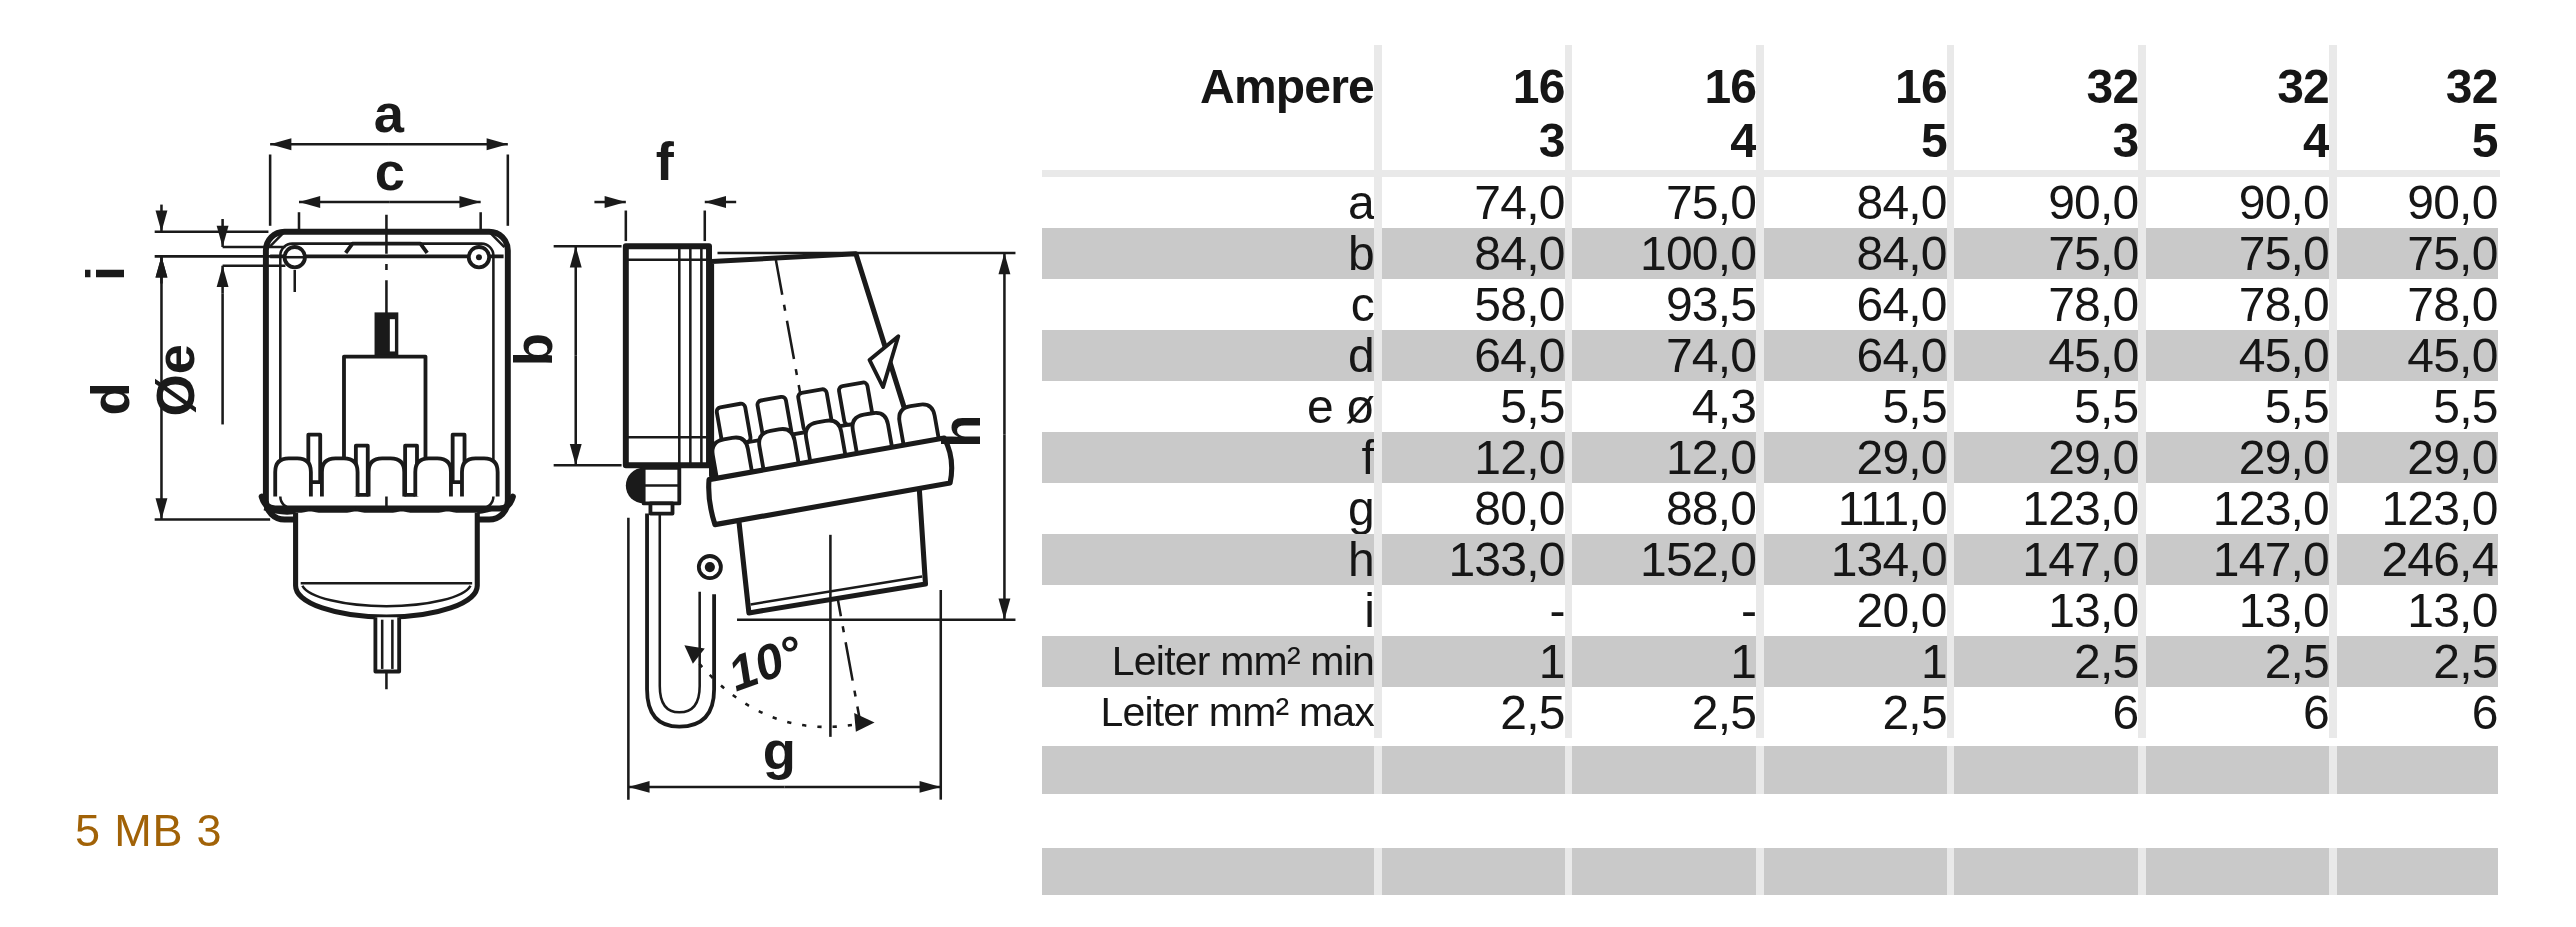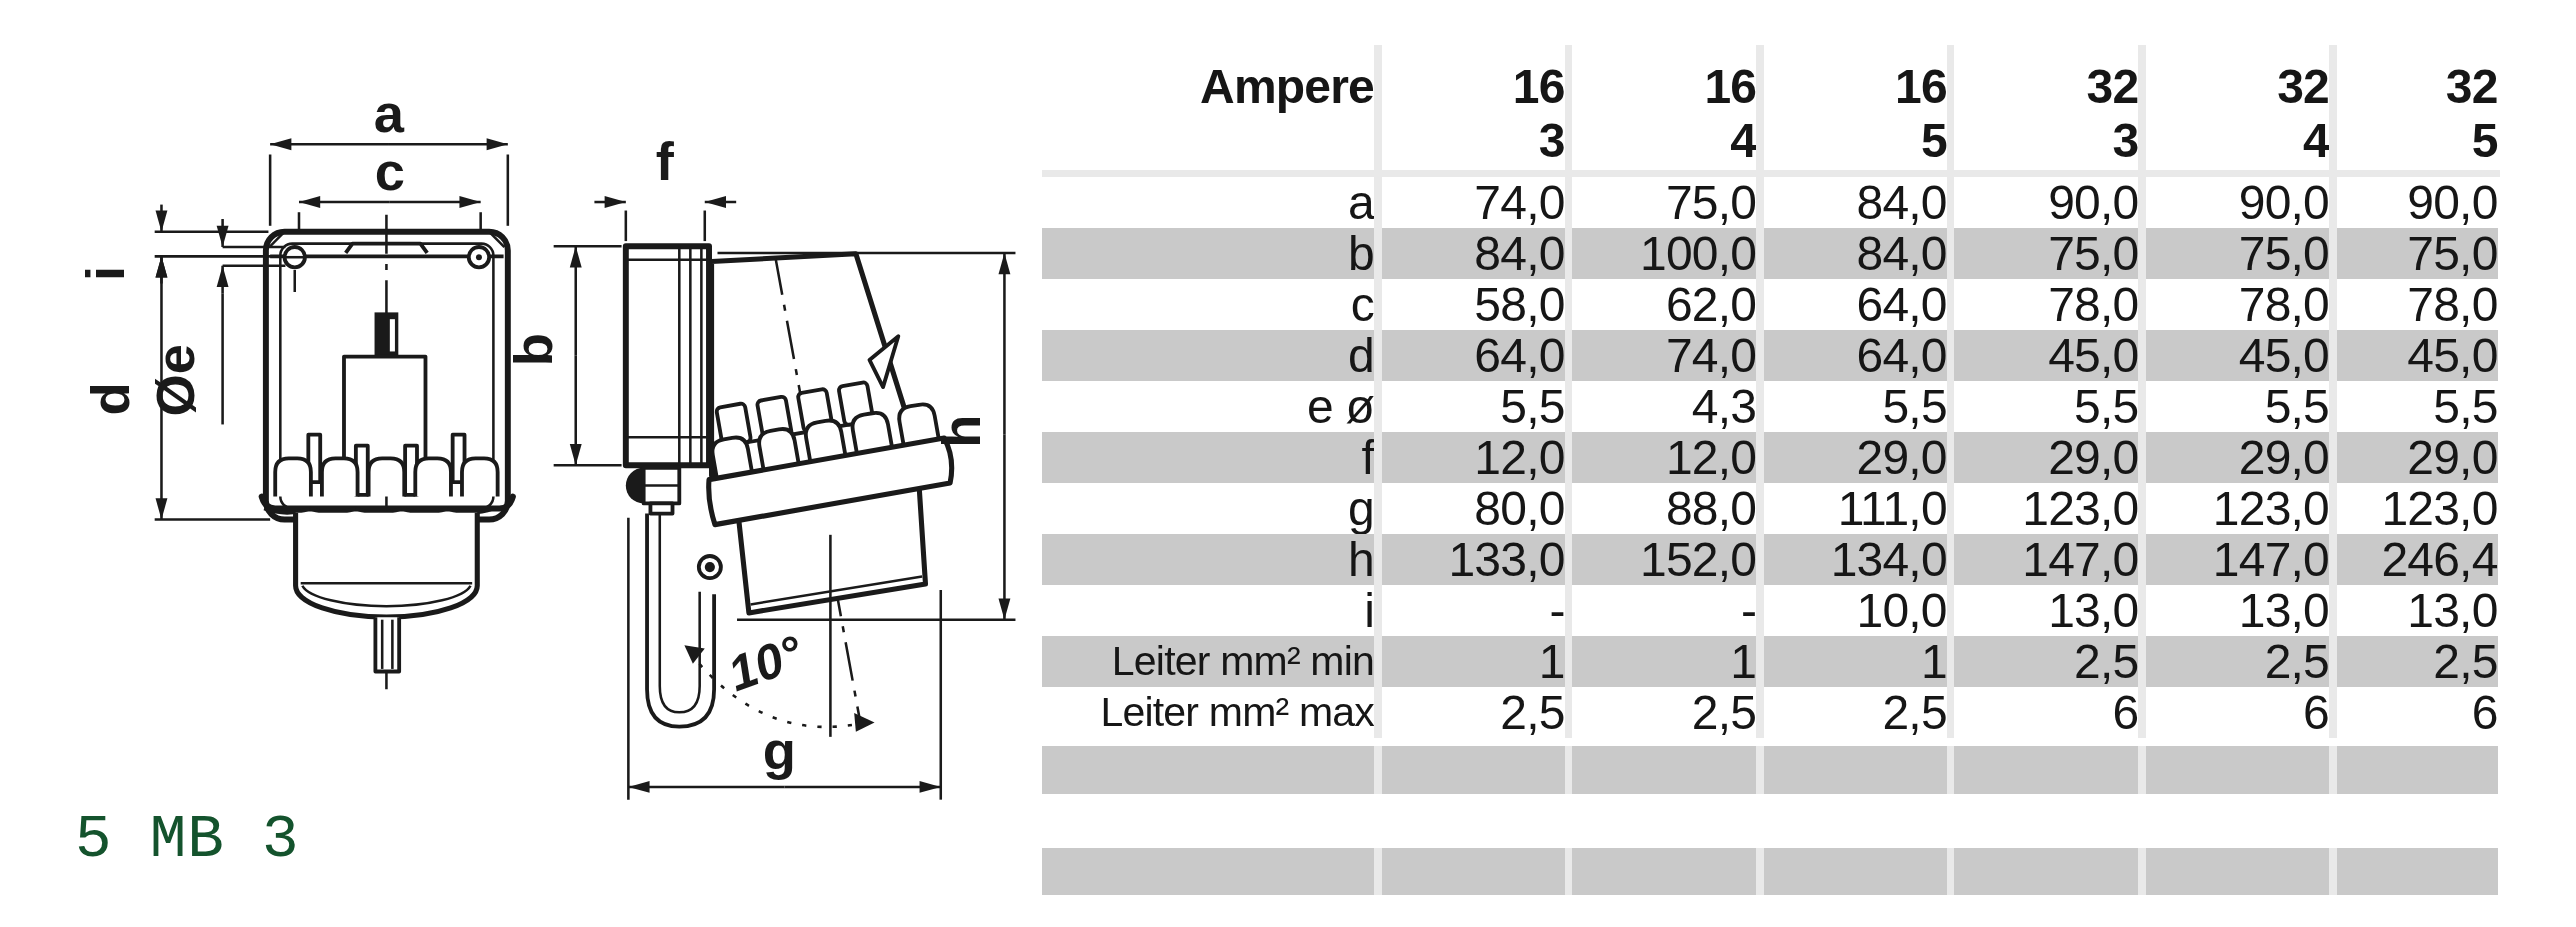--- a/index.html
+++ b/index.html
@@ -13,22 +13,22 @@
   .olf {fill:#ffffff;stroke:#1a1a1a;stroke-width:6;stroke-linejoin:round;}
   .olf2{fill:#ffffff;stroke:#1a1a1a;stroke-width:4.5;stroke-linejoin:round;}
   .thin{fill:none;stroke:#1a1a1a;stroke-width:3;}
   .cl  {fill:none;stroke:#1a1a1a;stroke-width:3;stroke-dasharray:46 12 7 12;}
   .dash{fill:none;stroke:#1a1a1a;stroke-width:3;stroke-dasharray:26 14;}
   .dot {fill:none;stroke:#1a1a1a;stroke-width:3;stroke-dasharray:5 13;}
   .ink {fill:#1a1a1a;}
   .lbl {font-family:"Liberation Sans",sans-serif;font-weight:bold;font-size:64px;fill:#1a1a1a;}
   .lblI{font-family:"Liberation Sans",sans-serif;font-weight:bold;font-style:italic;font-size:58px;fill:#1a1a1a;}
 
-  .product-label{position:absolute;left:75px;top:805px;font-size:61px;letter-spacing:0.8px;
-                 color:#14532d;font-family:Liberation Mono, monospace;}
+  .product-label{position:absolute;left:75px;top:805px;font-size:45px;letter-spacing:0.8px;
+                 color:#a16207;}
 
   
   .dtable{position:absolute;left:1042px;top:25.5px;width:1458px;height:868px;font-size:48px;text-align:right;}
   .trow{display:flex;height:51px;line-height:51px;white-space:nowrap;}
   .trow>*{box-sizing:border-box;flex:0 0 auto;}
   .trow>*:nth-child(1){width:332px;padding-left:11px;}
   .sep{width:7.6px;background:#e9e9e9;}
   .trow>*:nth-child(3){width:183px;padding-left:24px;}
   .trow>*:nth-child(5){width:184px;padding-left:24px;}
   .trow>*:nth-child(7){width:183px;padding-left:24px;}
@@ -320,21 +320,21 @@
     <div class="cell">75,0</div>
     <div class="sep"></div>
     <div class="cell">75,0</div>
   </div>
 
   <div class="trow">
     <div class="cell">c</div>
     <div class="sep"></div>
     <div class="cell">58,0</div>
     <div class="sep"></div>
-    <div class="cell">62,0</div>
+    <div class="cell">93,5</div>
     <div class="sep"></div>
     <div class="cell">64,0</div>
     <div class="sep"></div>
     <div class="cell">78,0</div>
     <div class="sep"></div>
     <div class="cell">78,0</div>
     <div class="sep"></div>
     <div class="cell">78,0</div>
   </div>
 
@@ -418,21 +418,21 @@
     <div class="cell">246,4</div>
   </div>
 
   <div class="trow">
     <div class="cell">i</div>
     <div class="sep"></div>
     <div class="cell">-</div>
     <div class="sep"></div>
     <div class="cell">-</div>
     <div class="sep"></div>
-    <div class="cell">10,0</div>
+    <div class="cell">20,0</div>
     <div class="sep"></div>
     <div class="cell">13,0</div>
     <div class="sep"></div>
     <div class="cell">13,0</div>
     <div class="sep"></div>
     <div class="cell">13,0</div>
   </div>
 
   <div class="trow shade small-label">
     <div class="cell">Leiter mm² min</div>

